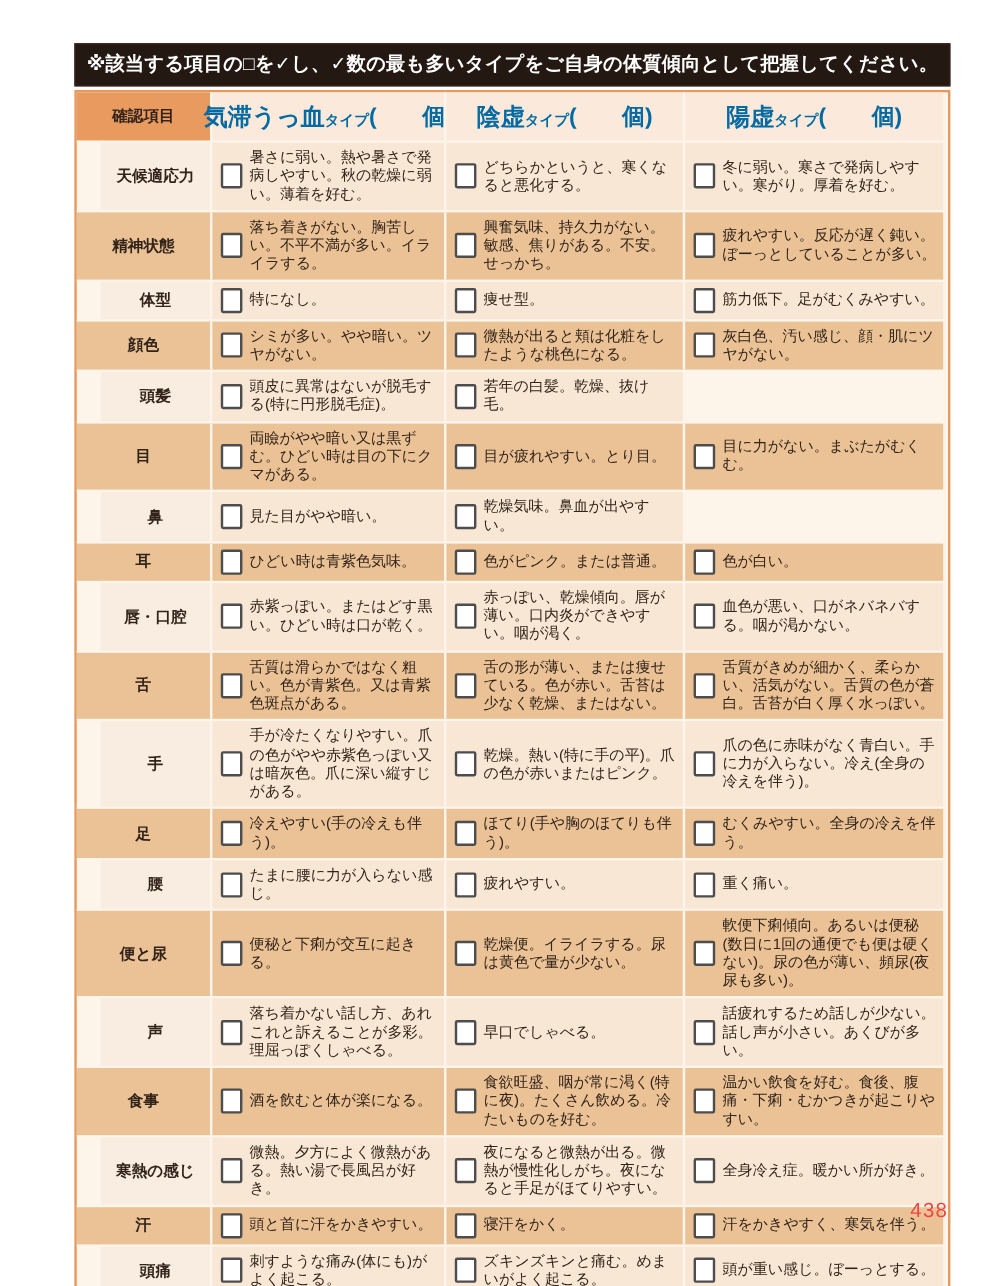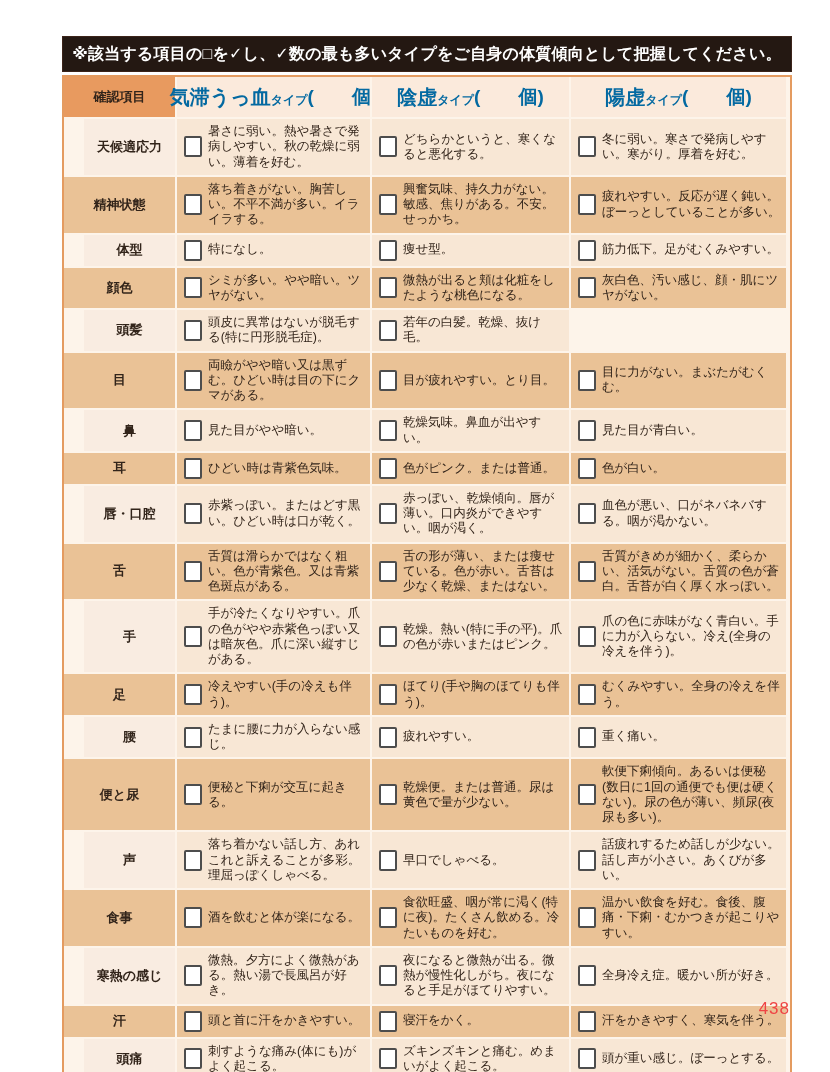--- a/index.html
+++ b/index.html
@@ -224,24 +224,20 @@
         <div class="row light">
           <div class="cell label-cell">鼻</div>
           <div class="cell content-cell">
             <span class="checkbox"></span>
             <span class="cell-text">見た目がやや暗い。</span>
           </div>
           <div class="cell content-cell">
             <span class="checkbox"></span>
             <span class="cell-text">乾燥気味。鼻血が出やすい。</span>
           </div>
-          <div class="cell content-cell">
-            <span class="checkbox"></span>
-            <span class="cell-text">見た目が青白い。</span>
-          </div>
         </div>
         <div class="row dark">
           <div class="cell label-cell">耳</div>
           <div class="cell content-cell">
             <span class="checkbox"></span>
             <span class="cell-text">ひどい時は青紫色気味。</span>
           </div>
           <div class="cell content-cell">
             <span class="checkbox"></span>
             <span class="cell-text">色がピンク。または普通。</span>
@@ -327,21 +323,21 @@
           </div>
         </div>
         <div class="row dark">
           <div class="cell label-cell">便と尿</div>
           <div class="cell content-cell">
             <span class="checkbox"></span>
             <span class="cell-text">便秘と下痢が交互に起きる。</span>
           </div>
           <div class="cell content-cell">
             <span class="checkbox"></span>
-            <span class="cell-text">乾燥便。または普通。尿は黄色で量が少ない。</span>
+            <span class="cell-text">乾燥便。イライラする。尿は黄色で量が少ない。</span>
           </div>
           <div class="cell content-cell">
             <span class="checkbox"></span>
             <span class="cell-text">軟便下痢傾向。あるいは便秘(数日に1回の通便でも便は硬くない)。尿の色が薄い、頻尿(夜尿も多い)。</span>
           </div>
         </div>
         <div class="row light">
           <div class="cell label-cell">声</div>
           <div class="cell content-cell">
             <span class="checkbox"></span>

